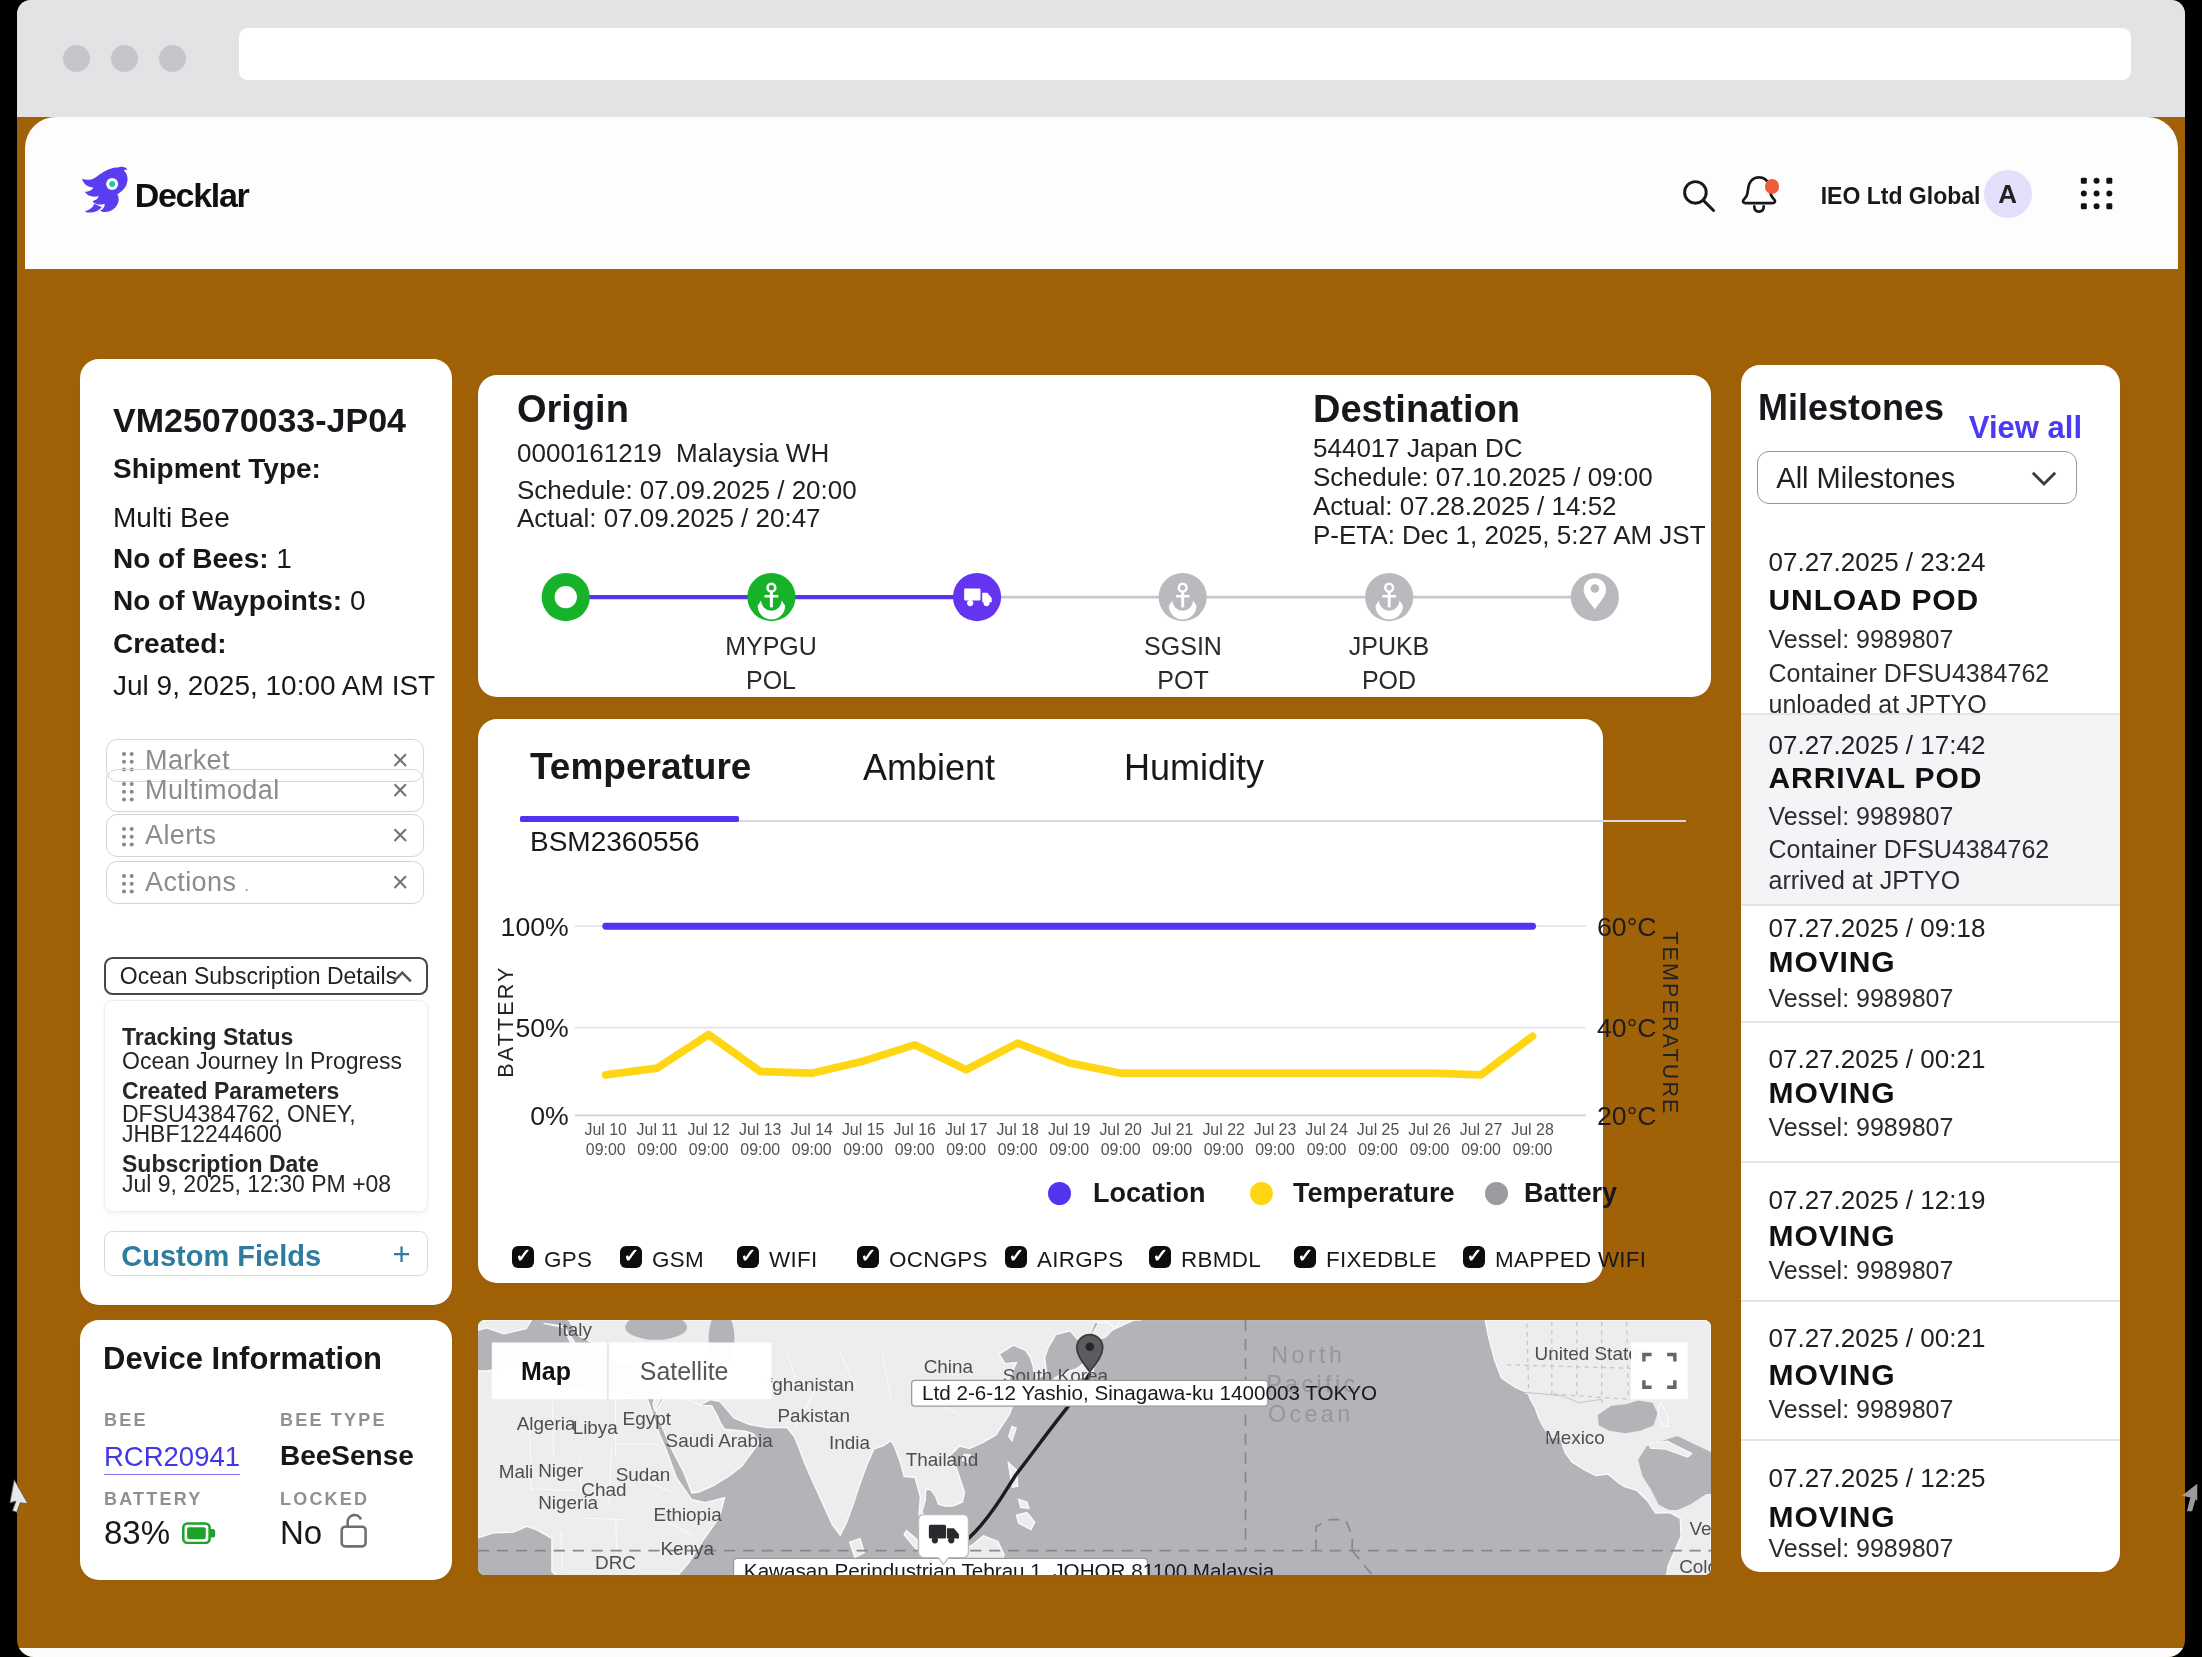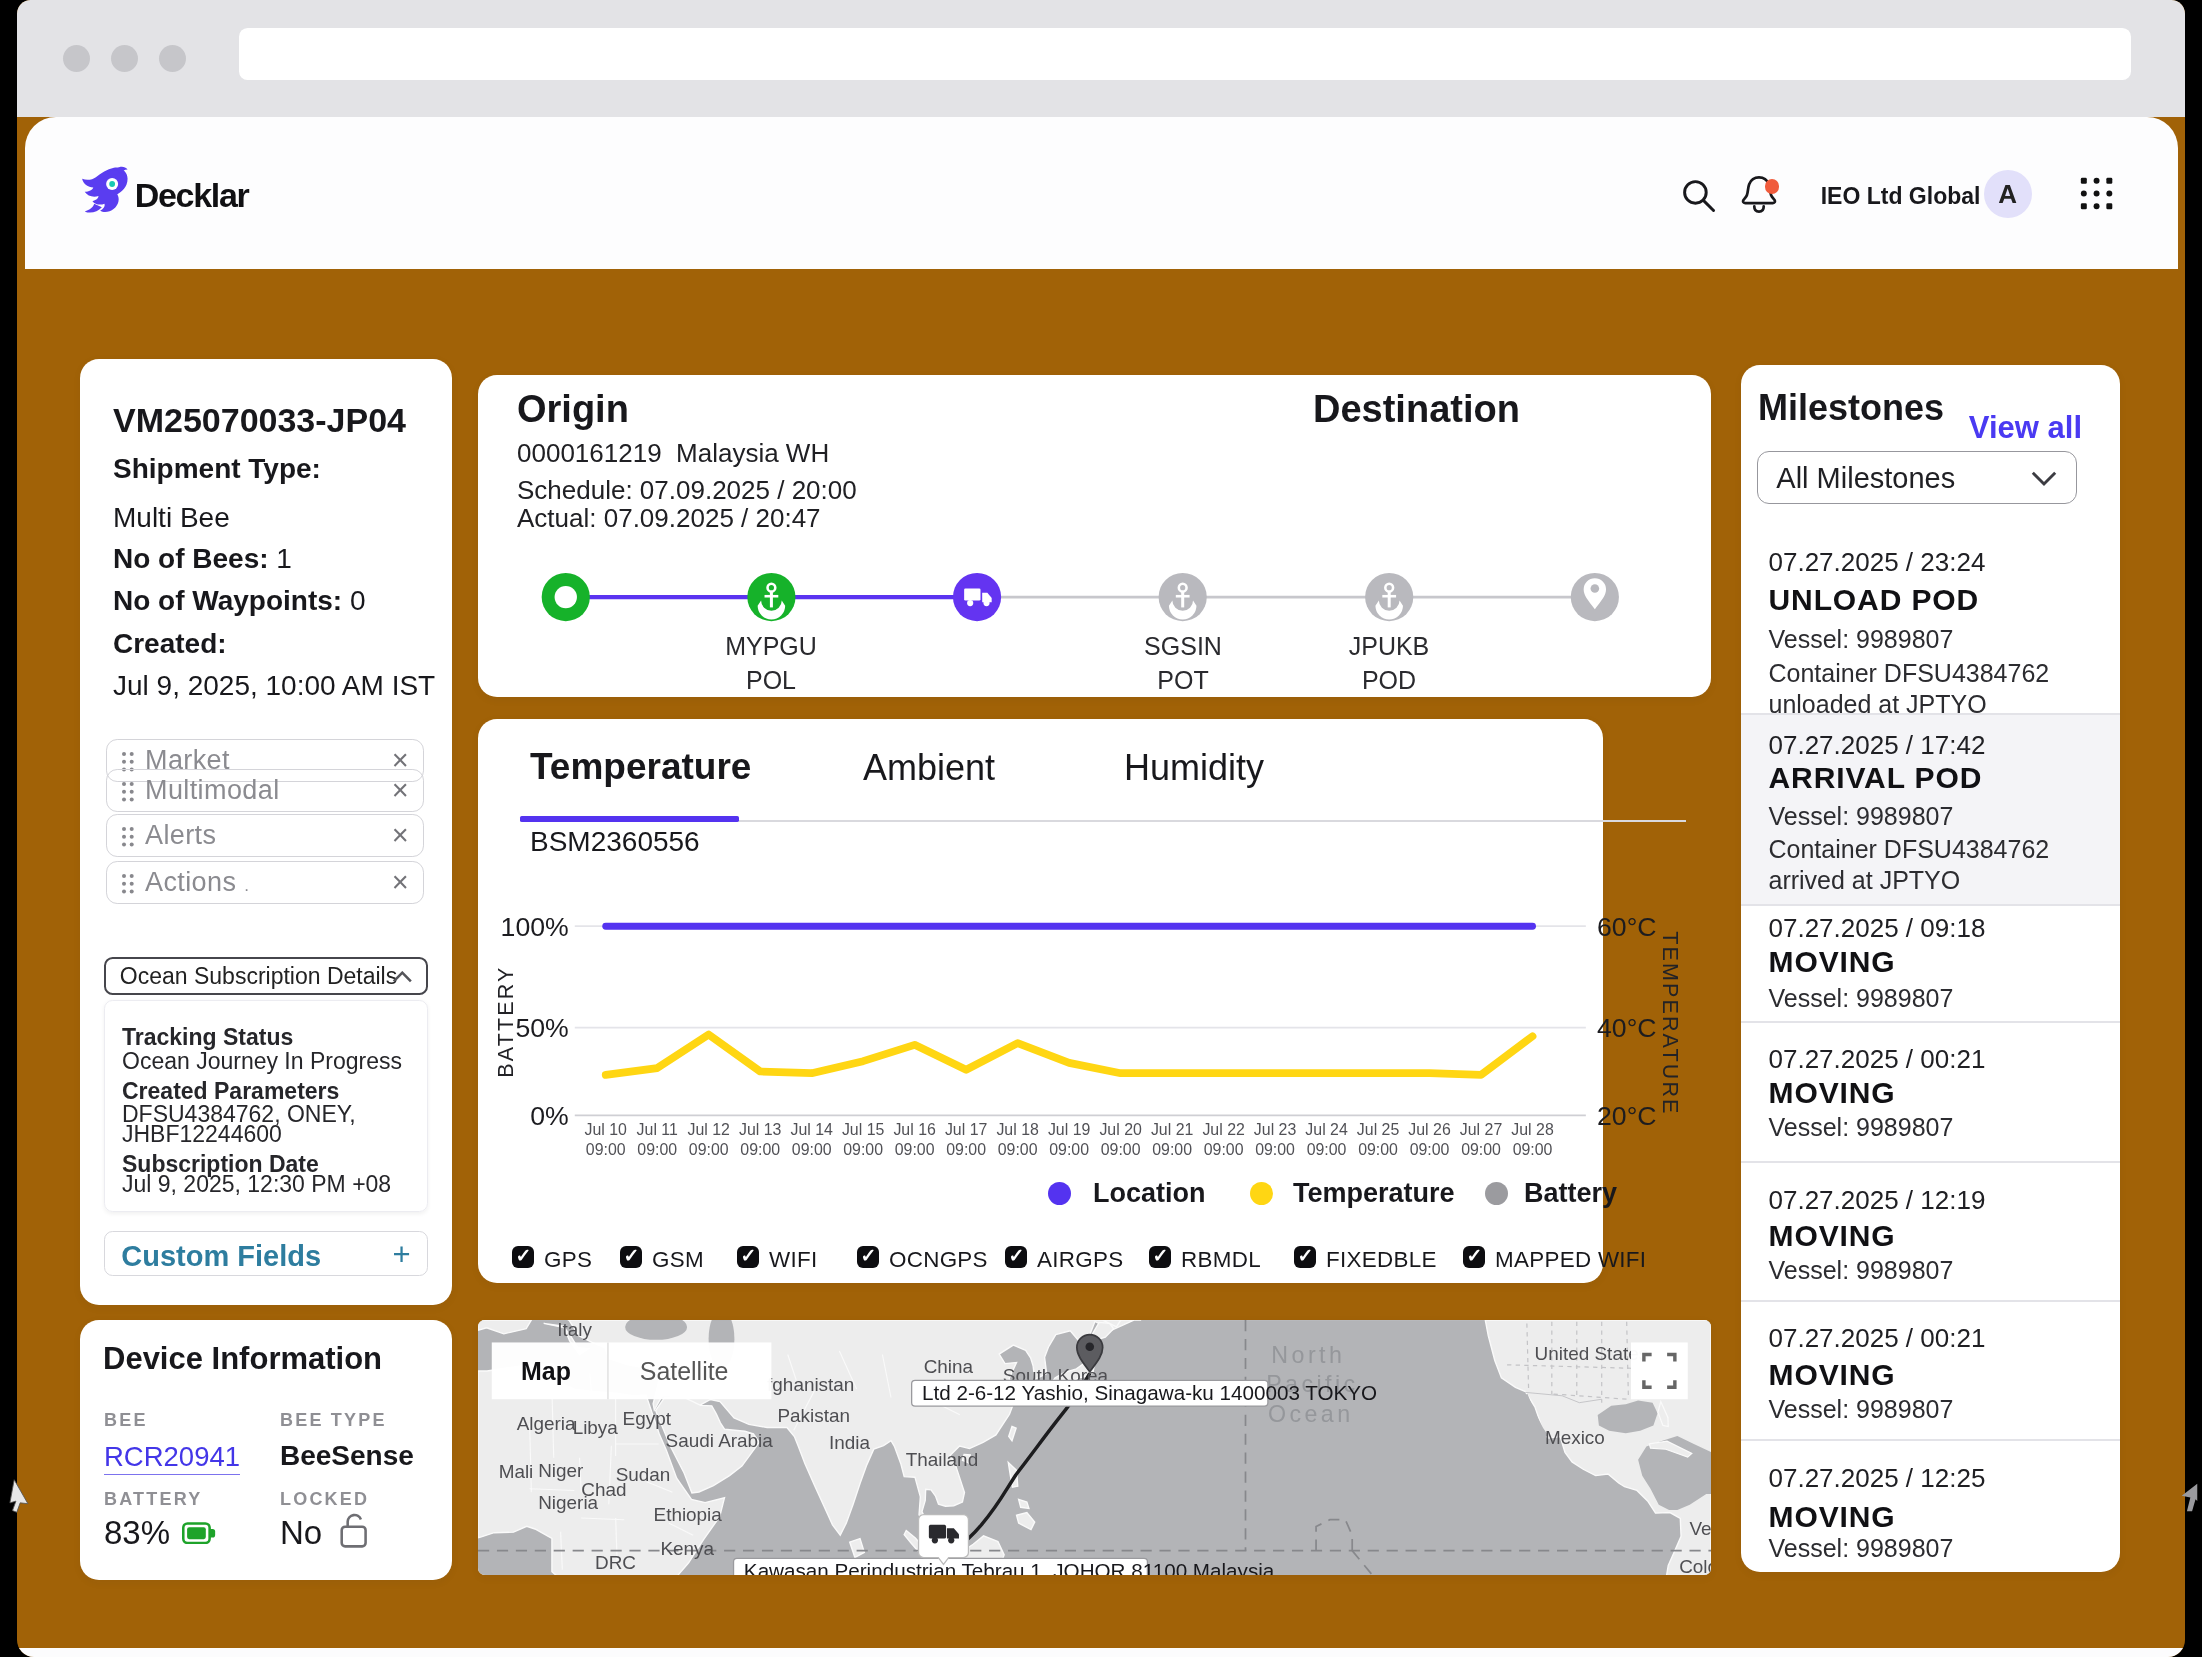--- a/index.html
+++ b/index.html
@@ -128,20 +128,21 @@
       <rect x="2" y="16" width="28" height="23" rx="4"></rect>
       <path d="M9 16 V10 a8 8 0 0 1 15.5 -2.5"></path>
     </svg>
   </div>
   <div class="card" id="card-od" style="left:461px; top:375px;  width:1233px; height:322px;">
     <div class="abs" style="left:39px;top:13px;font-size:38px;font-weight:bold;">Origin</div>
     <div class="abs" style="left:39px;top:63px;font-size:26px;color:#202024;">0000161219&nbsp;&nbsp;Malaysia WH</div>
     <div class="abs" style="left:39px;top:100px;font-size:26px;color:#202024;">Schedule: 07.09.2025&nbsp;/&nbsp;20:00</div>
     <div class="abs" style="left:39px;top:128px;font-size:26px;color:#202024;">Actual: 07.09.2025&nbsp;/&nbsp;20:47</div>
     <div class="abs" style="left:835px;top:13px;font-size:38px;font-weight:bold;">Destination</div>
+    <div class="abs" style="left:835px;top:59px;font-size:26px;color:#202024;line-height:29px;white-space:nowrap;">544017 Japan DC<br>Schedule: 07.10.2025&nbsp;/&nbsp;09:00<br>Actual: 07.28.2025&nbsp;/&nbsp;14:52<br>P-ETA: Dec 1, 2025, 5:27 AM JST</div>
 
     <svg class="abs" style="left:0;top:0" width="1233" height="322" viewBox="0 0 1433 374">
       <line x1="102" y1="258" x2="580" y2="258" stroke="#5a33f0" stroke-width="5"></line>
       <line x1="580" y1="258" x2="1298" y2="258" stroke="#c7c7cc" stroke-width="3"></line>
 
       <circle cx="102" cy="258" r="28" fill="#16b22a"></circle>
       <circle cx="102" cy="258" r="13" fill="#fff"></circle>
 
       <circle cx="341" cy="258" r="28" fill="#16b22a"></circle>
       <g transform="translate(341,258)" fill="#fff" stroke="#fff">

